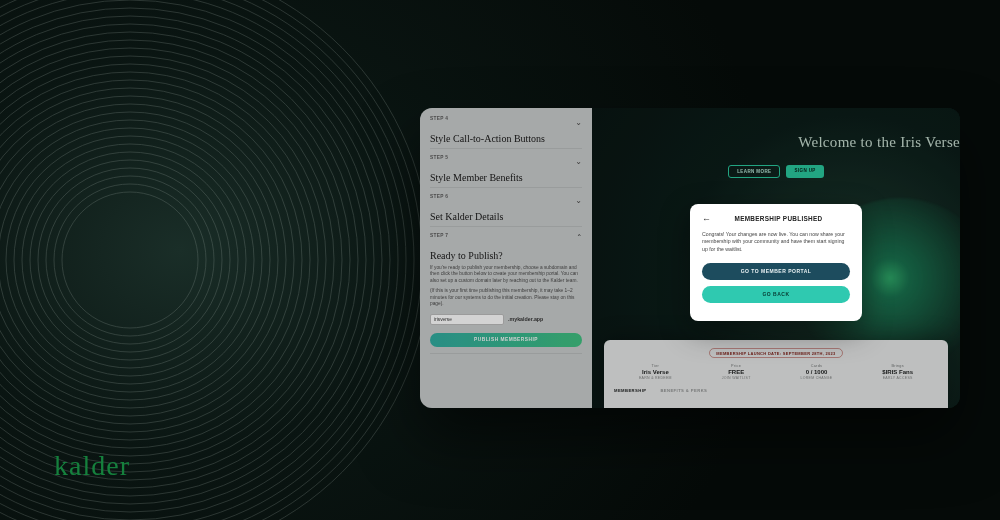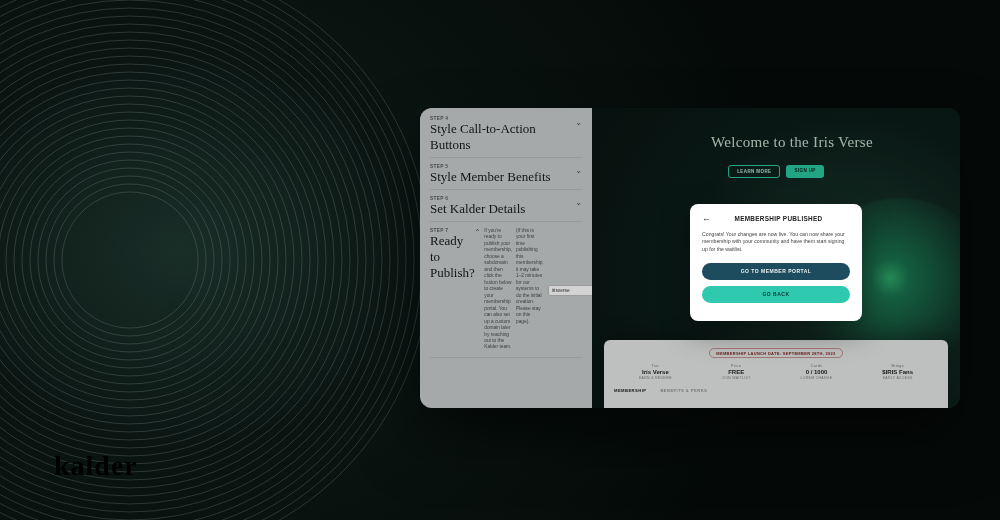--- a/index.html
+++ b/index.html
@@ -24,22 +24,22 @@
     opacity: 0.5;
   }
 
   .brand-mark {
     position: absolute;
     left: 54px;
     bottom: 38px;
     font-family: Georgia, "Times New Roman", serif;
     font-size: 28px;
     letter-spacing: 1px;
-    color: #000000;
-    font-weight: 700;
+    color: #15803d;
+    font-weight: 400;
     text-align: right;
   }
 
   
   .device {
     position: absolute;
     left: 420px;
     top: 108px;
     width: 540px;
     height: 300px;
@@ -72,23 +72,23 @@
 
   .step-row {
     display: flex;
     justify-content: space-between;
     align-items: flex-start;
     padding-bottom: 4px;
     border-bottom: 1px solid rgba(0,0,0,0.08);
   }
   .step-row .chev { font-size: 8px; color:#4a4a4a; line-height:1; margin-top:3px;}
   .step-label { font-size: 4.8px; text-transform: uppercase; letter-spacing: .3px; color:#5a5a5a; font-weight:600;}
-  .step-title { font-family: Georgia, serif; font-size: 13px; color:#161616; }
-
-  .step-expanded { display:flex; gap:4px; padding-bottom:6px; border-bottom:1px solid rgba(0,0,0,0.08);}
+  .step-title { font-family: Georgia, serif; font-size: 10px; color:#161616;margin-top:12px; }
+
+  .step-expanded { display:flex; flex-direction:column; gap:4px; padding-bottom:6px; border-bottom:1px solid rgba(0,0,0,0.08);}
   .step-expanded .desc { font-size: 4.8px; line-height:1.35; color:#4a4a4a; }
 
   .subdomain-row {
     display:flex;
     align-items:center;
     gap:4px;
     margin-top:2px;
   }
   .subdomain-input {
     flex: 0 0 52px;
@@ -138,21 +138,21 @@
     font-weight:700;
     padding: 3px 9px;
     border-radius: 9px;
     letter-spacing:.3px;
   }
   .hbtn.signup { background:#0e1f1b; border:1px solid #2c423b; color:#dfe5e2;}
   .hbtn.login { background:#2f2c7a; color:#e7e6ff; border:none;}
 
   .headline {
     margin: 26px auto 0 auto;
-    text-align:center;
+    text-align:right;
     font-family: Georgia, serif;
     font-size: 15px;
     color: #cfe4d7;
     letter-spacing:.3px;
     padding-left:32px;
   }
 
   .hero-cta-row {
     display:flex;
     justify-content:center;

